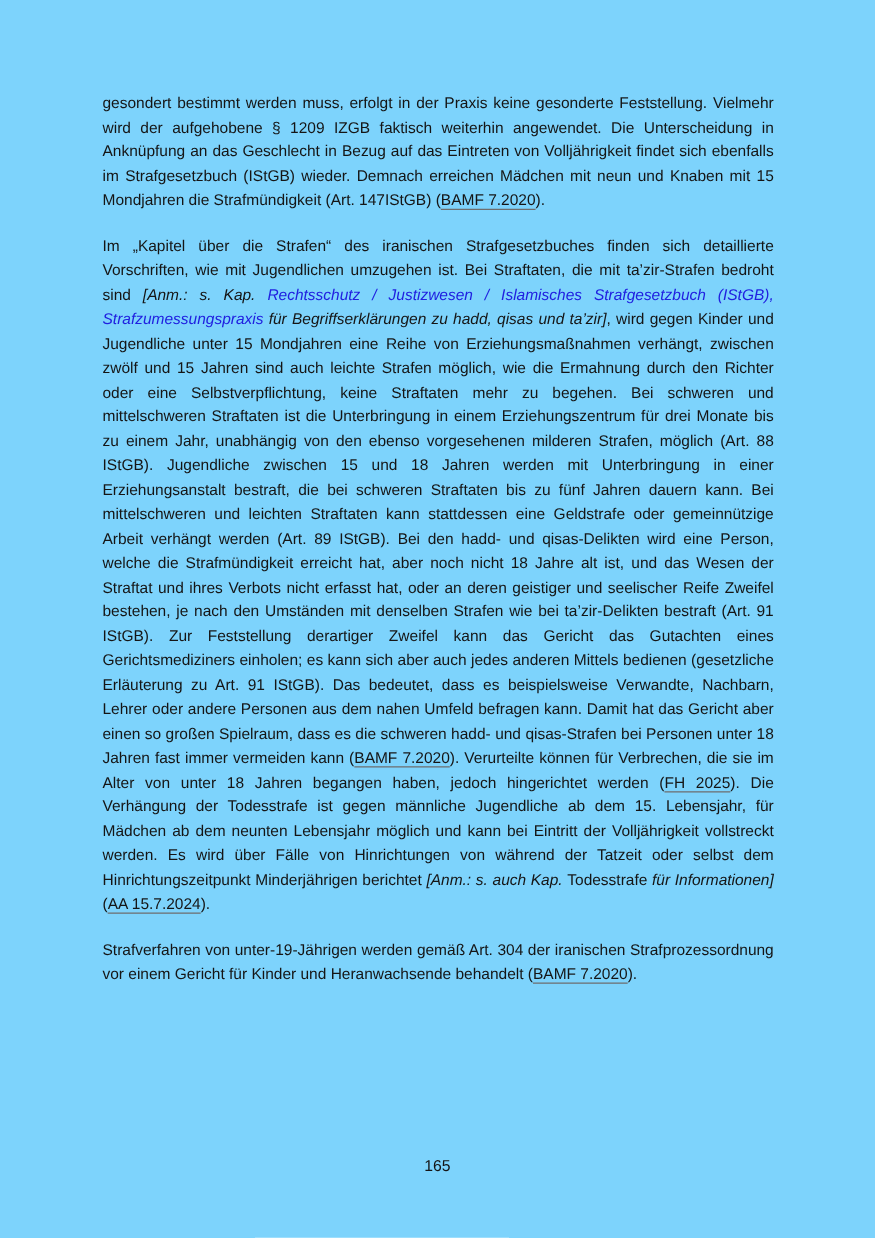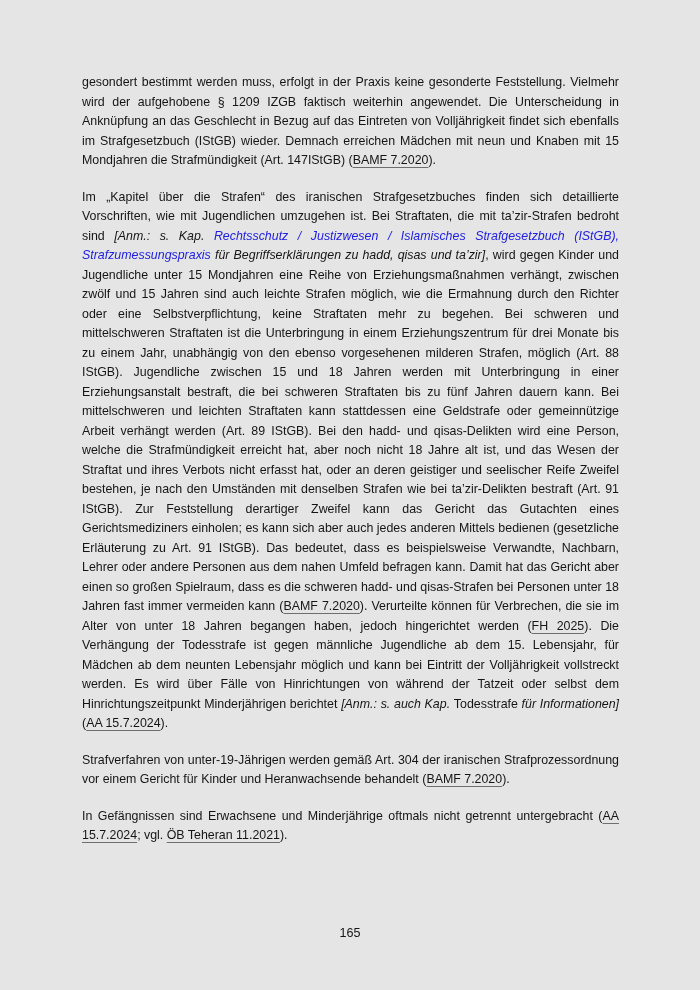--- a/index.html
+++ b/index.html
@@ -6,21 +6,21 @@
   body {
     width: 700px; height: 990px;
     background: #ffffff;
     font-family: "Liberation Sans", "DejaVu Sans", sans-serif;
     color: #151515;
   }
   .page {
     position: relative;
     width: 700px; height: 990px;
     overflow: hidden;
-    background: #e5e5e5;
+    background: #7dd3fc;
   }
   .content {
     position: absolute;
     left: 82px; top: 73px;
     width: 537px;
   }
   p.para {
     margin: 0 0 17px 0;
     font-size: 12.4px;
     line-height: 19.5px;
@@ -49,16 +49,15 @@
   }
 </style>
 </head>
 <body>
 
 <div class="page">
   <div class="content">
       <p class="para"><span class="seg-n">gesondert bestimmt werden muss, erfolgt in der Praxis keine gesonderte Feststellung. Vielmehr wird der aufgehobene § 1209 IZGB faktisch weiterhin angewendet. Die Unterscheidung in Anknüpfung an das Geschlecht in Bezug auf das Eintreten von Volljährigkeit findet sich ebenfalls im Strafgesetzbuch (IStGB) wieder. Demnach erreichen Mädchen mit neun und Knaben mit 15 Mondjahren die Strafmündigkeit (Art. 147IStGB) (</span><span class="seg-u">BAMF 7.2020</span><span class="seg-n">).</span></p>
       <p class="para"><span class="seg-n">Im „Kapitel über die Strafen“ des iranischen Strafgesetzbuches finden sich detaillierte Vorschriften, wie mit Jugendlichen umzugehen ist. Bei Straftaten, die mit ta’zir-Strafen bedroht sind </span><span class="seg-i">[Anm.: s. Kap. </span><span class="seg-l" style="color: rgb(32, 32, 224);">Rechtsschutz / Justizwesen / Islamisches Strafgesetzbuch (IStGB), Strafzumessungspraxis</span><span class="seg-i"> für Begriffserklärungen zu hadd, qisas und ta’zir]</span><span class="seg-n">, wird gegen Kinder und Jugendliche unter 15 Mondjahren eine Reihe von Erziehungsmaßnahmen verhängt, zwischen zwölf und 15 Jahren sind auch leichte Strafen möglich, wie die Ermahnung durch den Richter oder eine Selbstverpflichtung, keine Straftaten mehr zu begehen. Bei schweren und mittelschweren Straftaten ist die Unterbringung in einem Erziehungszentrum für drei Monate bis zu einem Jahr, unabhängig von den ebenso vorgesehenen milderen Strafen, möglich (Art. 88 IStGB). Jugendliche zwischen 15 und 18 Jahren werden mit Unterbringung in einer Erziehungsanstalt bestraft, die bei schweren Straftaten bis zu fünf Jahren dauern kann. Bei mittelschweren und leichten Straftaten kann stattdessen eine Geldstrafe oder gemeinnützige Arbeit verhängt werden (Art. 89 IStGB). Bei den hadd- und qisas-Delikten wird eine Person, welche die Strafmündigkeit erreicht hat, aber noch nicht 18 Jahre alt ist, und das Wesen der Straftat und ihres Verbots nicht erfasst hat, oder an deren geistiger und seelischer Reife Zweifel bestehen, je nach den Umständen mit denselben Strafen wie bei ta’zir-Delikten bestraft (Art. 91 IStGB). Zur Feststellung derartiger Zweifel kann das Gericht das Gutachten eines Gerichtsmediziners einholen; es kann sich aber auch jedes anderen Mittels bedienen (gesetzliche Erläuterung zu Art. 91 IStGB). Das bedeutet, dass es beispielsweise Verwandte, Nachbarn, Lehrer oder andere Personen aus dem nahen Umfeld befragen kann. Damit hat das Gericht aber einen so großen Spielraum, dass es die schweren hadd- und qisas-Strafen bei Personen unter 18 Jahren fast immer vermeiden kann (</span><span class="seg-u">BAMF 7.2020</span><span class="seg-n">). Verurteilte können für Verbrechen, die sie im Alter von unter 18 Jahren begangen haben, jedoch hingerichtet werden (</span><span class="seg-u">FH 2025</span><span class="seg-n">). Die Verhängung der Todesstrafe ist gegen männliche Jugendliche ab dem 15. Lebensjahr, für Mädchen ab dem neunten Lebensjahr möglich und kann bei Eintritt der Volljährigkeit vollstreckt werden. Es wird über Fälle von Hinrichtungen von während der Tatzeit oder selbst dem Hinrichtungszeitpunkt Minderjährigen berichtet </span><span class="seg-i">[Anm.: s. auch Kap. </span><span class="seg-n">Todesstrafe </span><span class="seg-i">für Informationen]</span><span class="seg-n"> (</span><span class="seg-u">AA 15.7.2024</span><span class="seg-n">).</span></p>
       <p class="para"><span class="seg-n">Strafverfahren von unter-19-Jährigen werden gemäß Art. 304 der iranischen Strafprozessordnung vor einem Gericht für Kinder und Heranwachsende behandelt (</span><span class="seg-u">BAMF 7.2020</span><span class="seg-n">).</span></p>
-      <p class="para"><span class="seg-n">In Gefängnissen sind Erwachsene und Minderjährige oftmals nicht getrennt untergebracht (</span><span class="seg-u">AA 15.7.2024</span><span class="seg-n">; vgl. </span><span class="seg-u">ÖB Teheran 11.2021</span><span class="seg-n">).</span></p>
     </div>
   <div class="pagenum">165</div>
 </div>
 
 </body></html>

